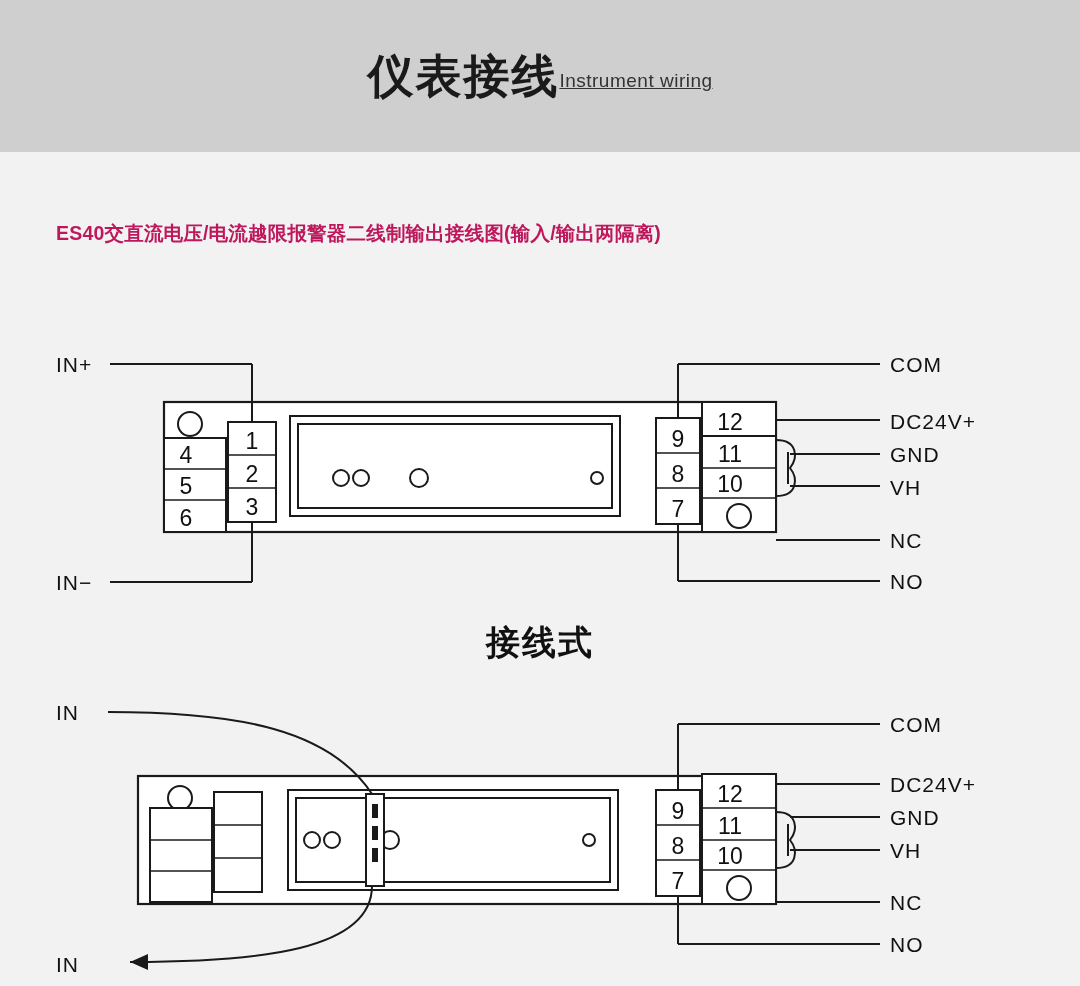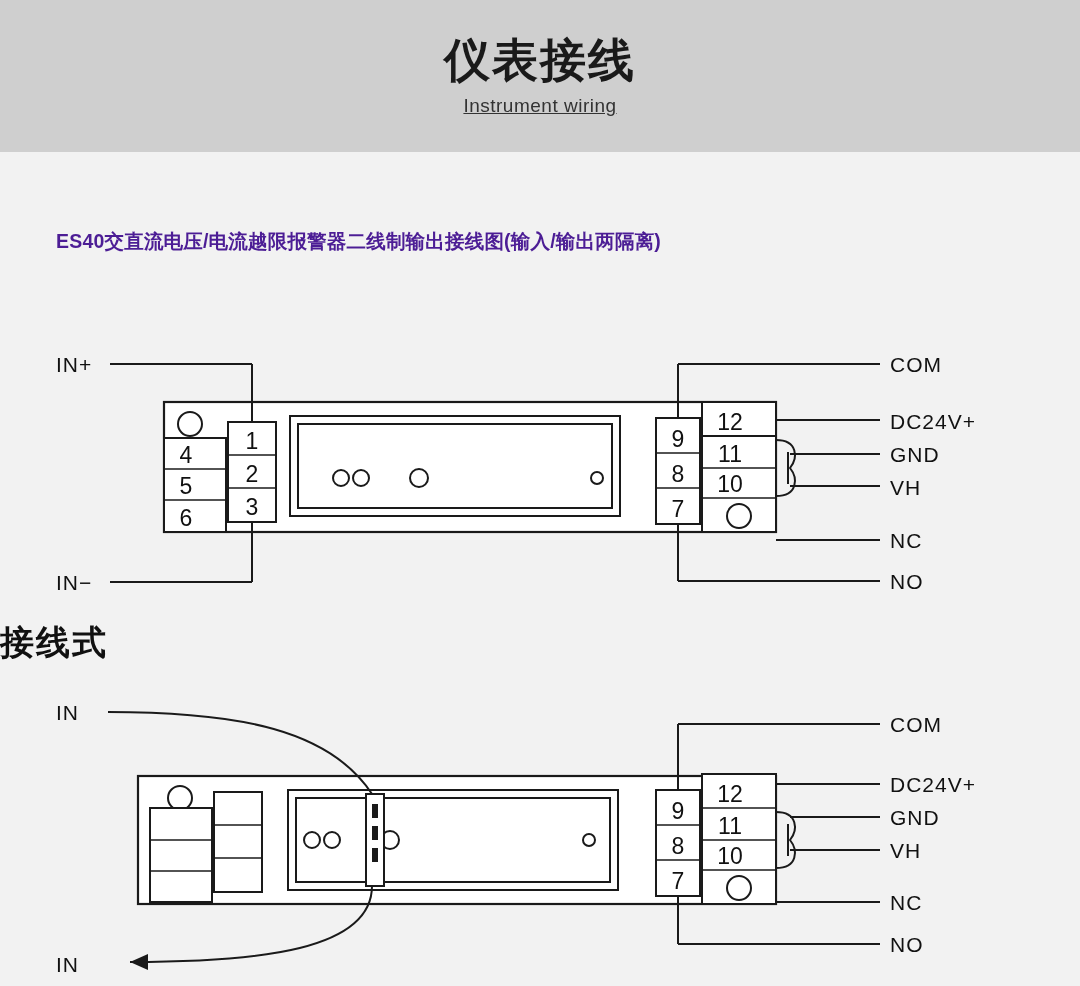--- a/index.html
+++ b/index.html
@@ -17,21 +17,21 @@
   }
 
   
   .banner {
     position: absolute;
     left: 0; top: 0;
     width: 1080px;
     height: 152px;
     background: #cfcfcf;
     display: flex;
-    flex-direction: column;
+    flex-direction: row;
     align-items: center;
     justify-content: center;
   }
   .banner-title {
     font-size: 46px;
     font-weight: bold;
     letter-spacing: 2px;
     color: #1a1a1a;
     line-height: 1.1;
   }
@@ -40,34 +40,35 @@
     font-size: 19px;
     color: #333;
     letter-spacing: 0.5px;
     text-decoration: underline;
   }
 
   
   .caption {
     position: absolute;
     left: 56px;
-    top: 228px;
+    top: 220px;
     font-size: 19.5px;
     font-weight: 600;
     letter-spacing: 0.2px;
-    color: #4c1d95;
+    color: #be185d;
     white-space: nowrap;
   }
 
   
   .section-title {
     position: absolute;
     left: 0;
     top: 620px;
     width: 1080px;
+    text-align: center;
     font-size: 34px;
     font-weight: bold;
     color: #111;
     letter-spacing: 2px;
   }
 
   
   svg.diagram {
     position: absolute;
     left: 0;

